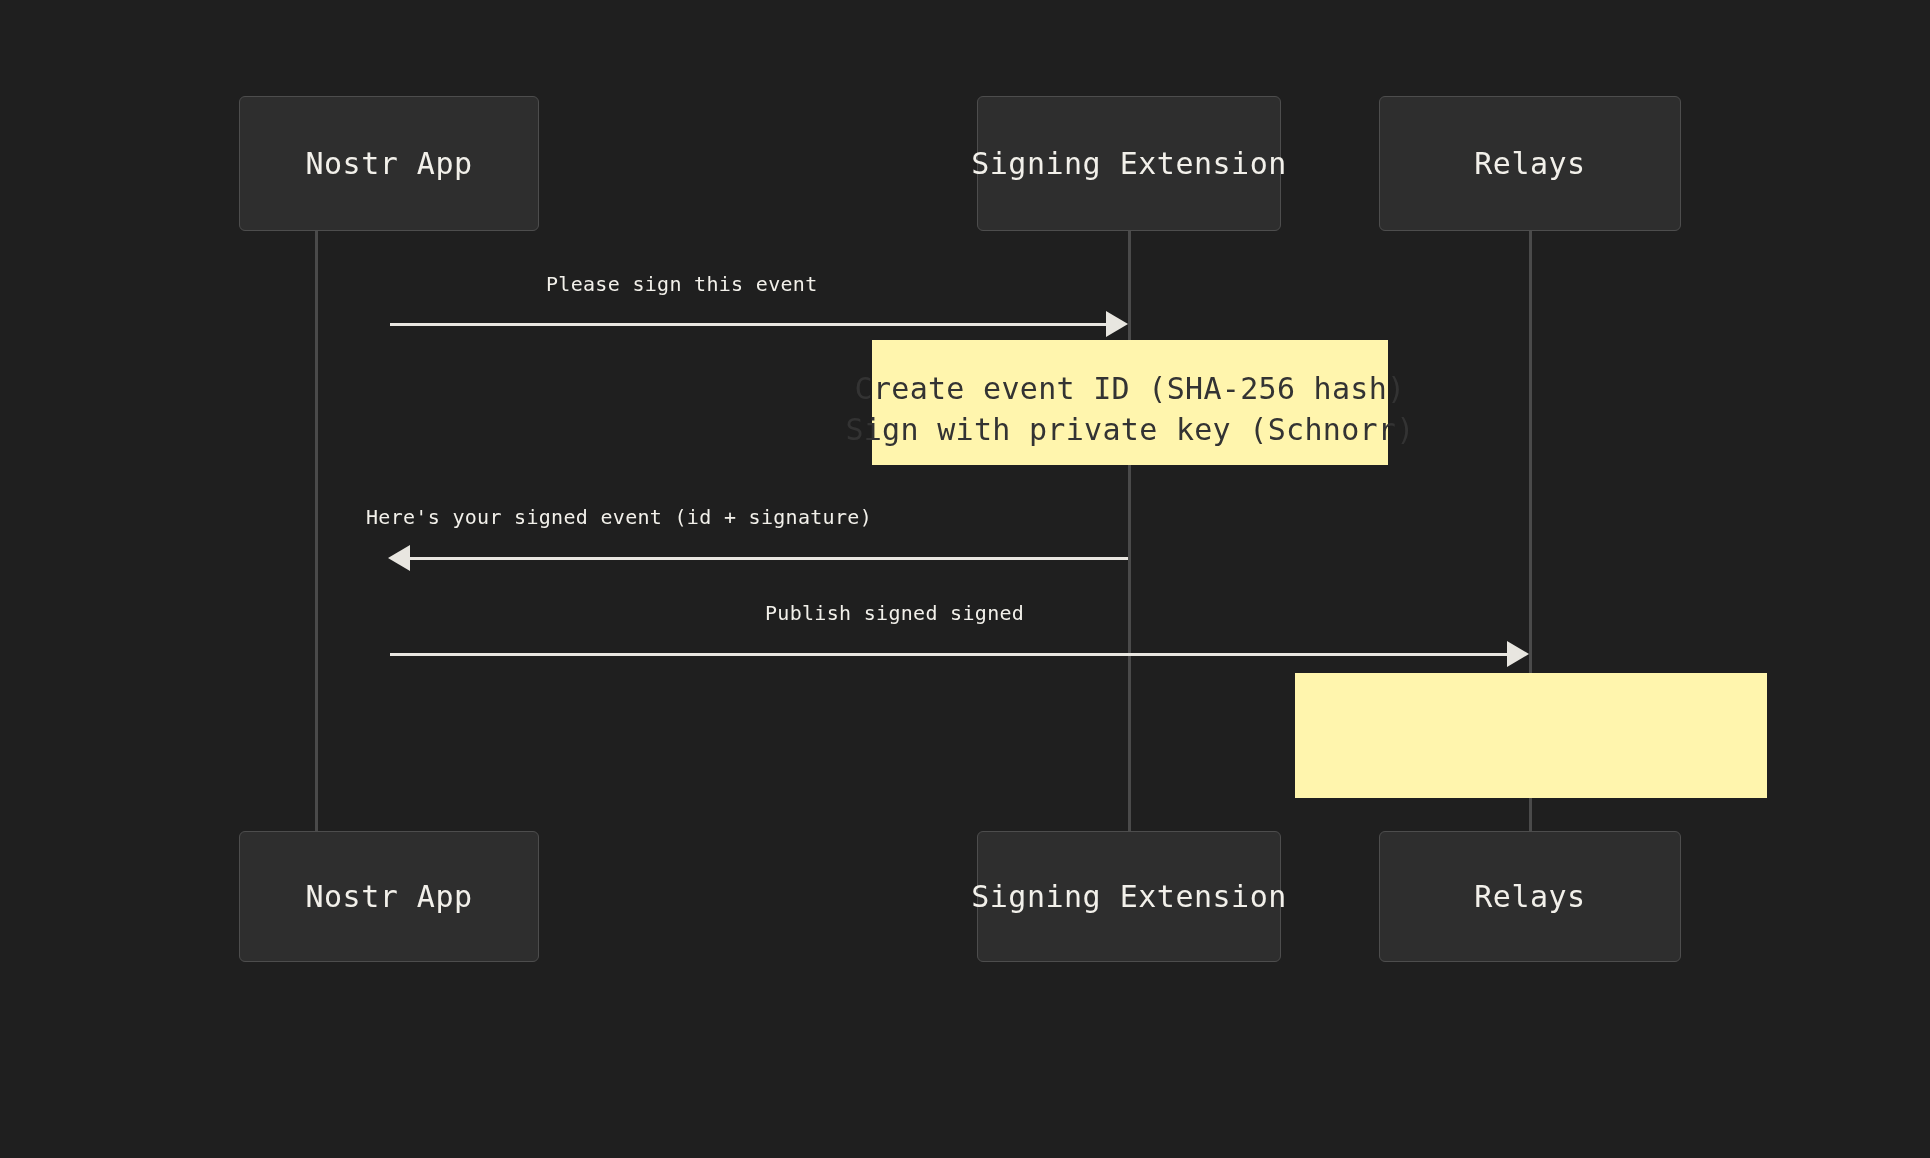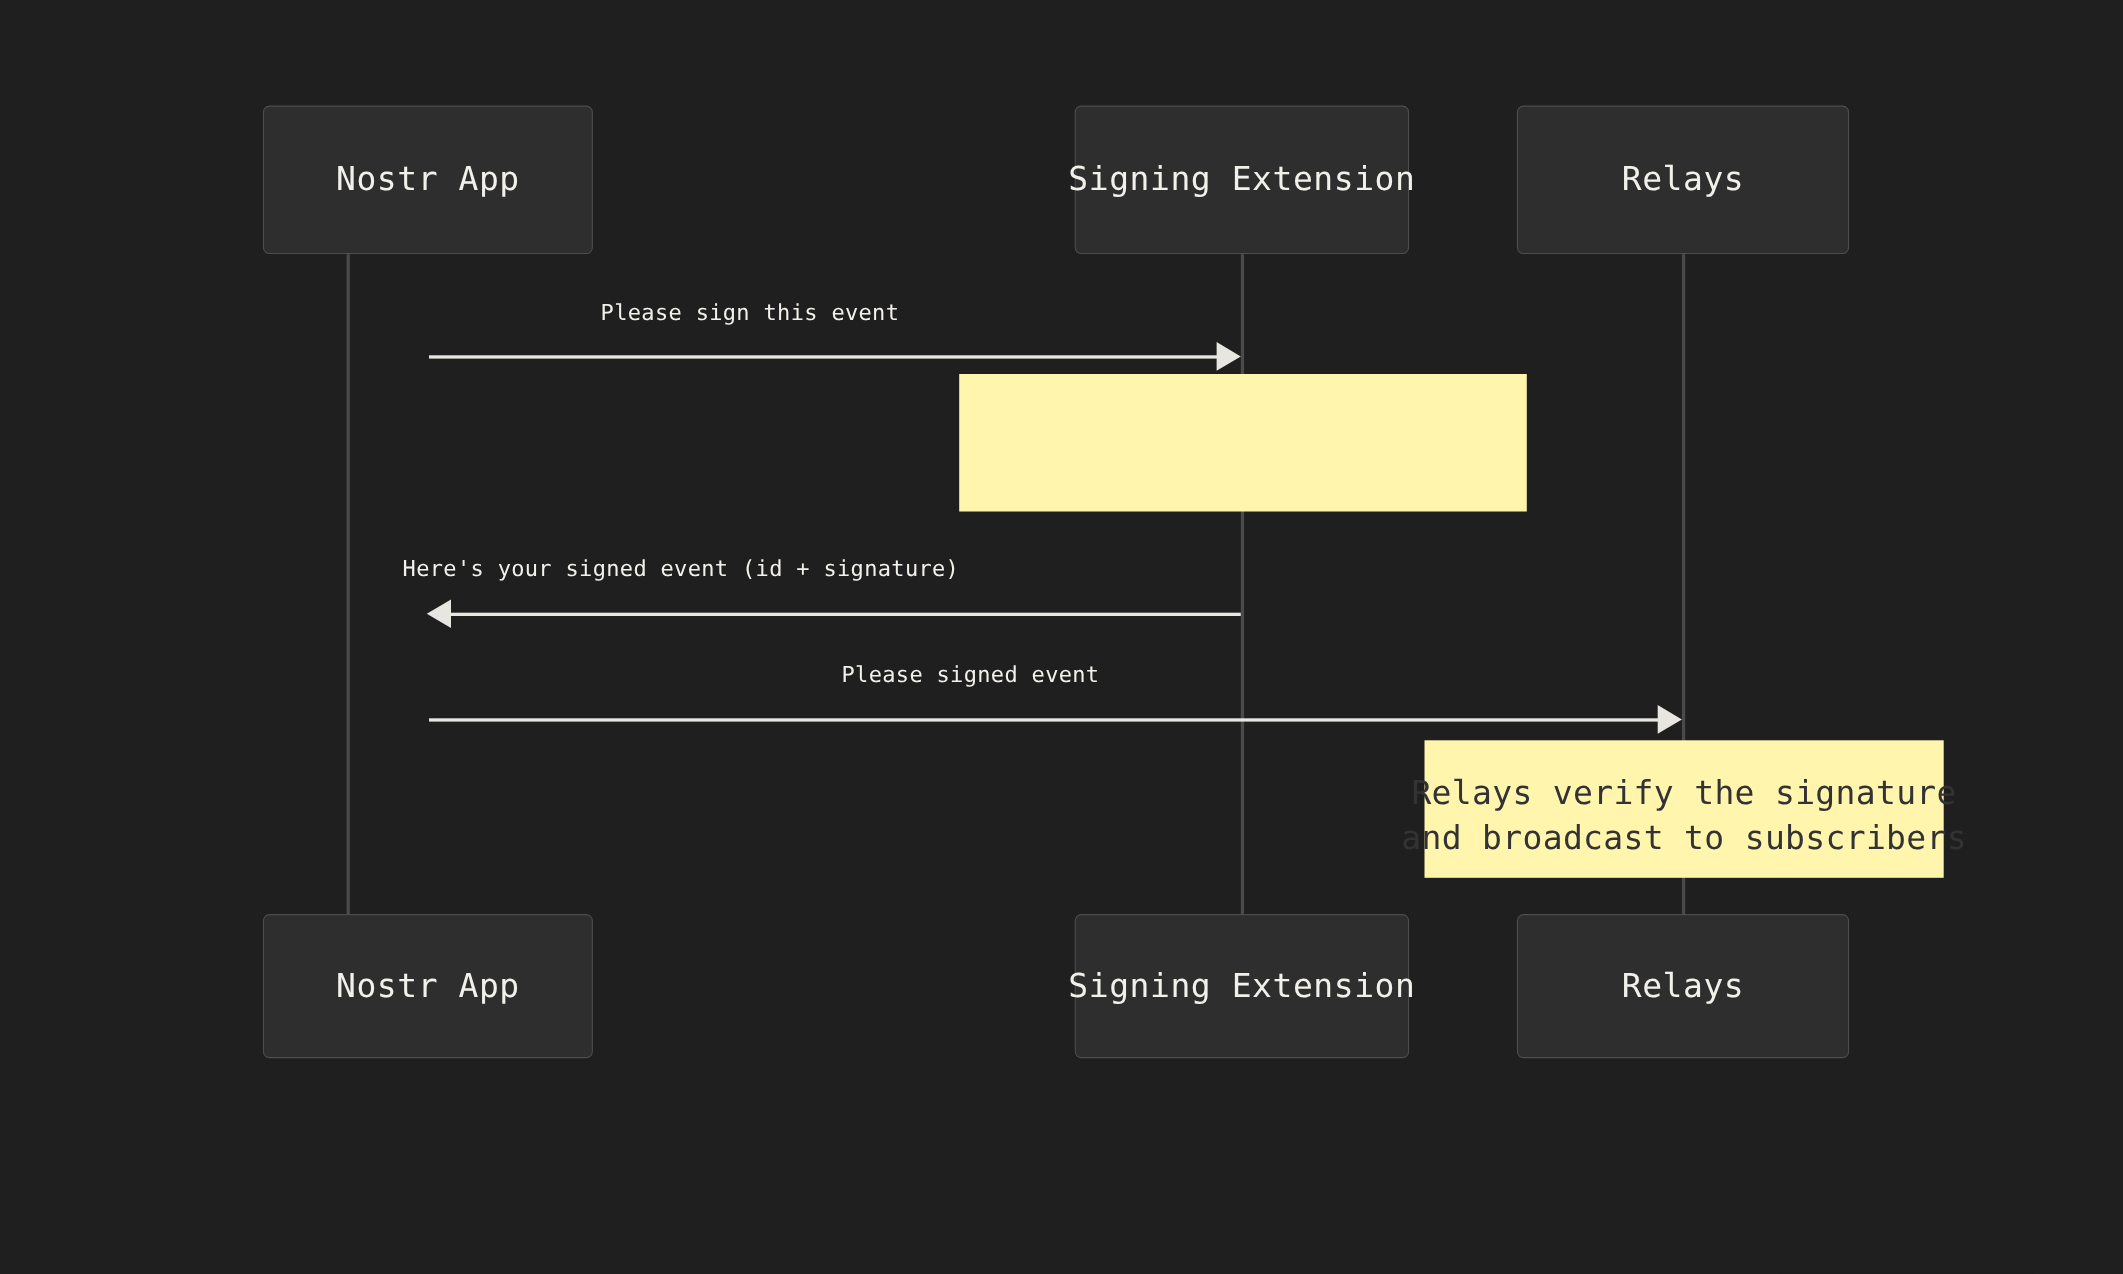--- a/index.html
+++ b/index.html
@@ -119,28 +119,28 @@
 
   <div class="participant" style="left:1379px; top:831px; width:302px; height:131px;">
     <span>Relays</span>
   </div>
 
   <div class="msg-label" style="left:546px; top:272px;">Please sign this event</div>
   <div class="msg-line" style="left:390px; top:323px; width:728px;"></div>
   <div class="arrowhead right" style="left:1106px; top:311px;"></div>
 
   <div class="note-box" style="left:872px; top:340px; width:516px; height:125px;"></div>
+  <div class="note-text" style="left:832px; top:368px; width:596px;">
+    <div>Create event ID (SHA-256 hash)</div>
+    <div>Sign with private key (Schnorr)</div>
+  </div>
 
   <div class="msg-label" style="left:366px; top:505px;text-align:center;">Here's your signed event (id + signature)</div>
   <div class="msg-line" style="left:410px; top:557px; width:718px;"></div>
   <div class="arrowhead left" style="left:388px; top:545px;"></div>
 
-  <div class="msg-label" style="left:765px; top:601px;">Please signed event</div>
+  <div class="msg-label" style="left:765px; top:601px;">Publish signed signed</div>
   <div class="msg-line" style="left:390px; top:653px; width:1129px;"></div>
   <div class="arrowhead right" style="left:1507px; top:641px;"></div>
 
   <div class="note-box" style="left:1295px; top:673px; width:472px; height:125px;"></div>
-  <div class="note-text" style="left:1260px; top:701px; width:542px;">
-    <div>Relays verify the signature</div>
-    <div>and broadcast to subscribers</div>
-  </div>
 
 </div>
 
 </body></html>

